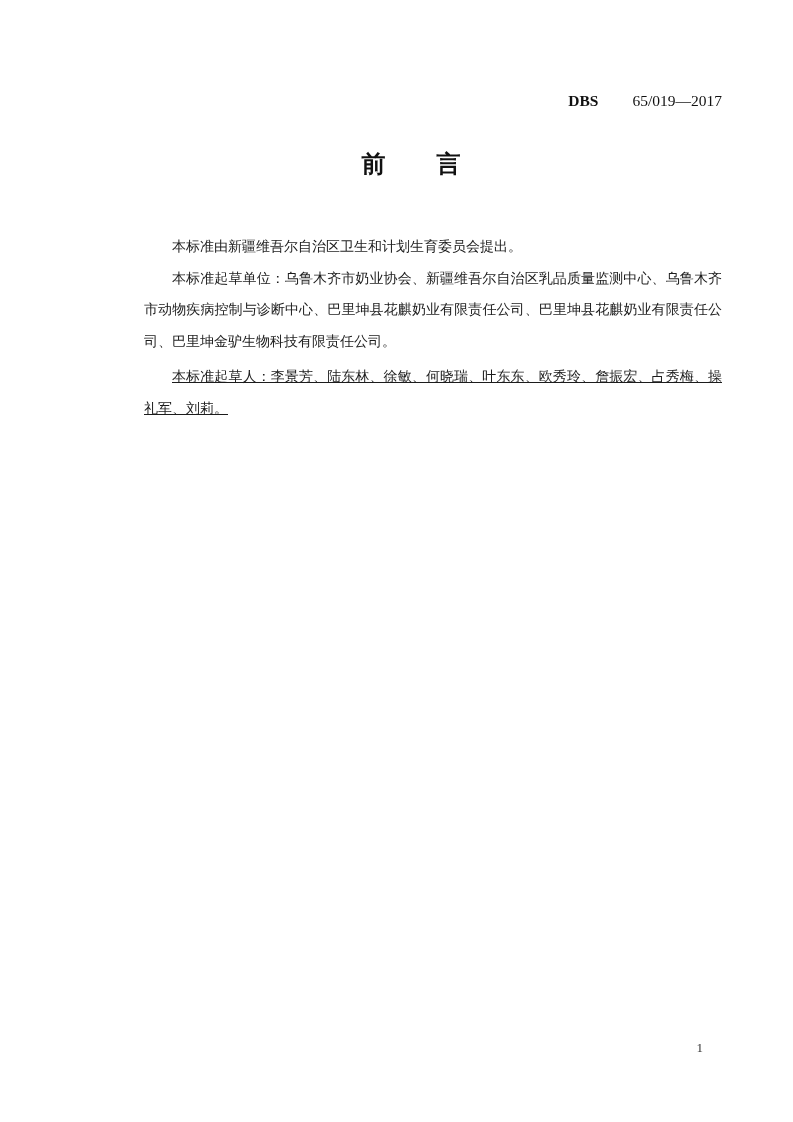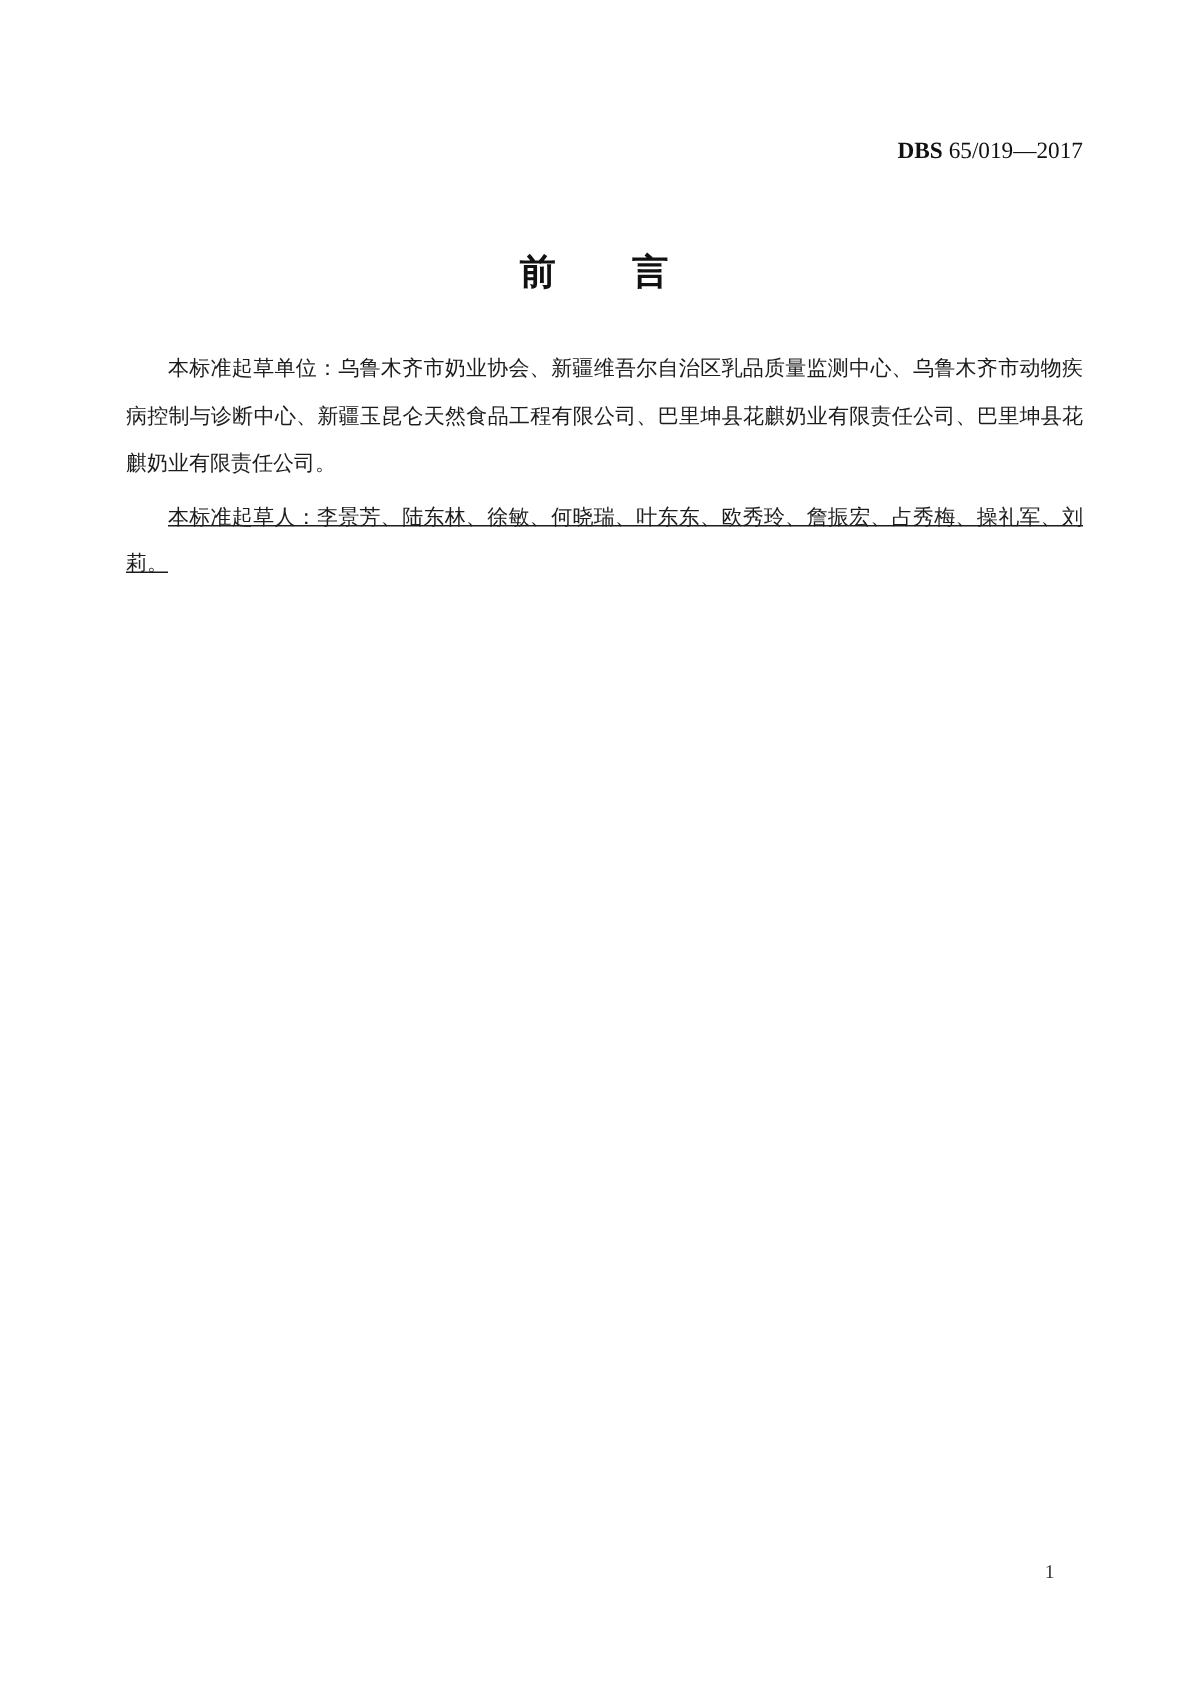--- a/index.html
+++ b/index.html
@@ -1,15 +1,15 @@
 <!DOCTYPE html>
 <html><head>
 <meta charset="utf-8">
 <style>
-  * { box-sizing: border-box; }
+  * { box-sizing: border-box; padding-left: 30px; }
   html, body {
     margin: 0;
     padding: 0;
     background: #ffffff;
   }
   .page {
     position: relative;
     width: 793px;
     height: 1122px;
     background: #ffffff;
@@ -28,21 +28,21 @@
   }
   .doc-header .doc-code-prefix {
     font-weight: bold;
   }
   .doc-header .doc-code-number {
     margin-left: 4px;
     font-weight: normal;
   }
   .doc-title {
     position: absolute;
-    top: 165px;
+    top: 148px;
     left: 0;
     right: 0;
     text-align: center;
     font-family: "Liberation Sans", "DejaVu Sans", sans-serif;
     font-weight: bold;
     font-size: 24px;
     color: #111;
     letter-spacing: 1px;
   }
   .content {
@@ -77,19 +77,20 @@
 
 <div class="page">
 
   <div class="doc-header">
     <span class="doc-code-prefix">DBS</span><span class="doc-code-number">65/019—2017</span>
   </div>
 
   <div class="doc-title">前　　言</div>
 
   <div class="content">
-    <p class="para-units">本标准起草单位：乌鲁木齐市奶业协会、新疆维吾尔自治区乳品质量监测中心、乌鲁木齐市动物疾病控制与诊断中心、新疆玉昆仑天然食品工程有限公司、巴里坤县花麒奶业有限责任公司、巴里坤县花麒奶业有限责任公司。</p>
+    <p class="para-proposed">本标准由新疆维吾尔自治区卫生和计划生育委员会提出。</p>
+    <p class="para-units">本标准起草单位：乌鲁木齐市奶业协会、新疆维吾尔自治区乳品质量监测中心、乌鲁木齐市动物疾病控制与诊断中心、巴里坤县花麒奶业有限责任公司、巴里坤县花麒奶业有限责任公司、巴里坤金驴生物科技有限责任公司。</p>
     <p class="para-drafters">本标准起草人：李景芳、陆东林、徐敏、何晓瑞、叶东东、欧秀玲、詹振宏、占秀梅、操礼军、刘莉。</p>
   </div>
 
   <div class="page-number">1</div>
 
 </div>
 
 </body></html>

